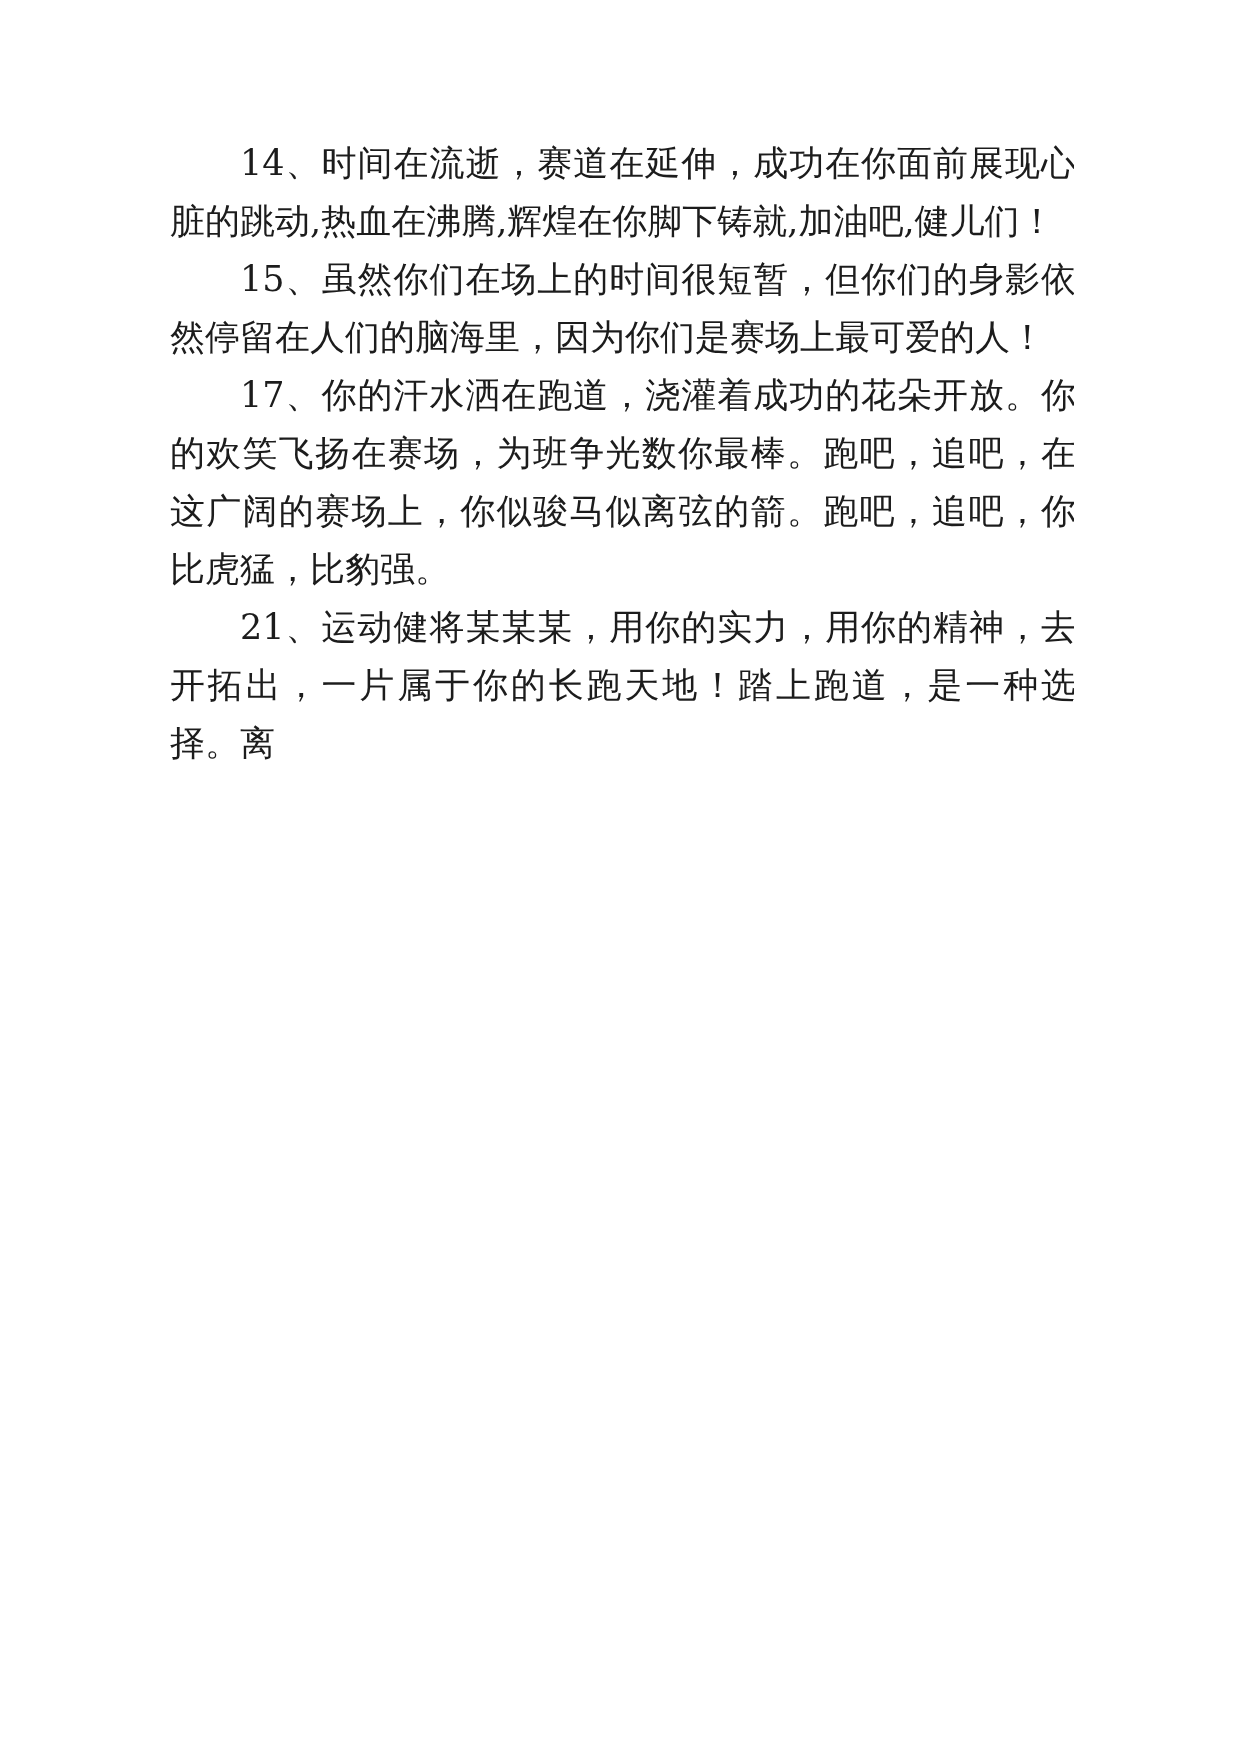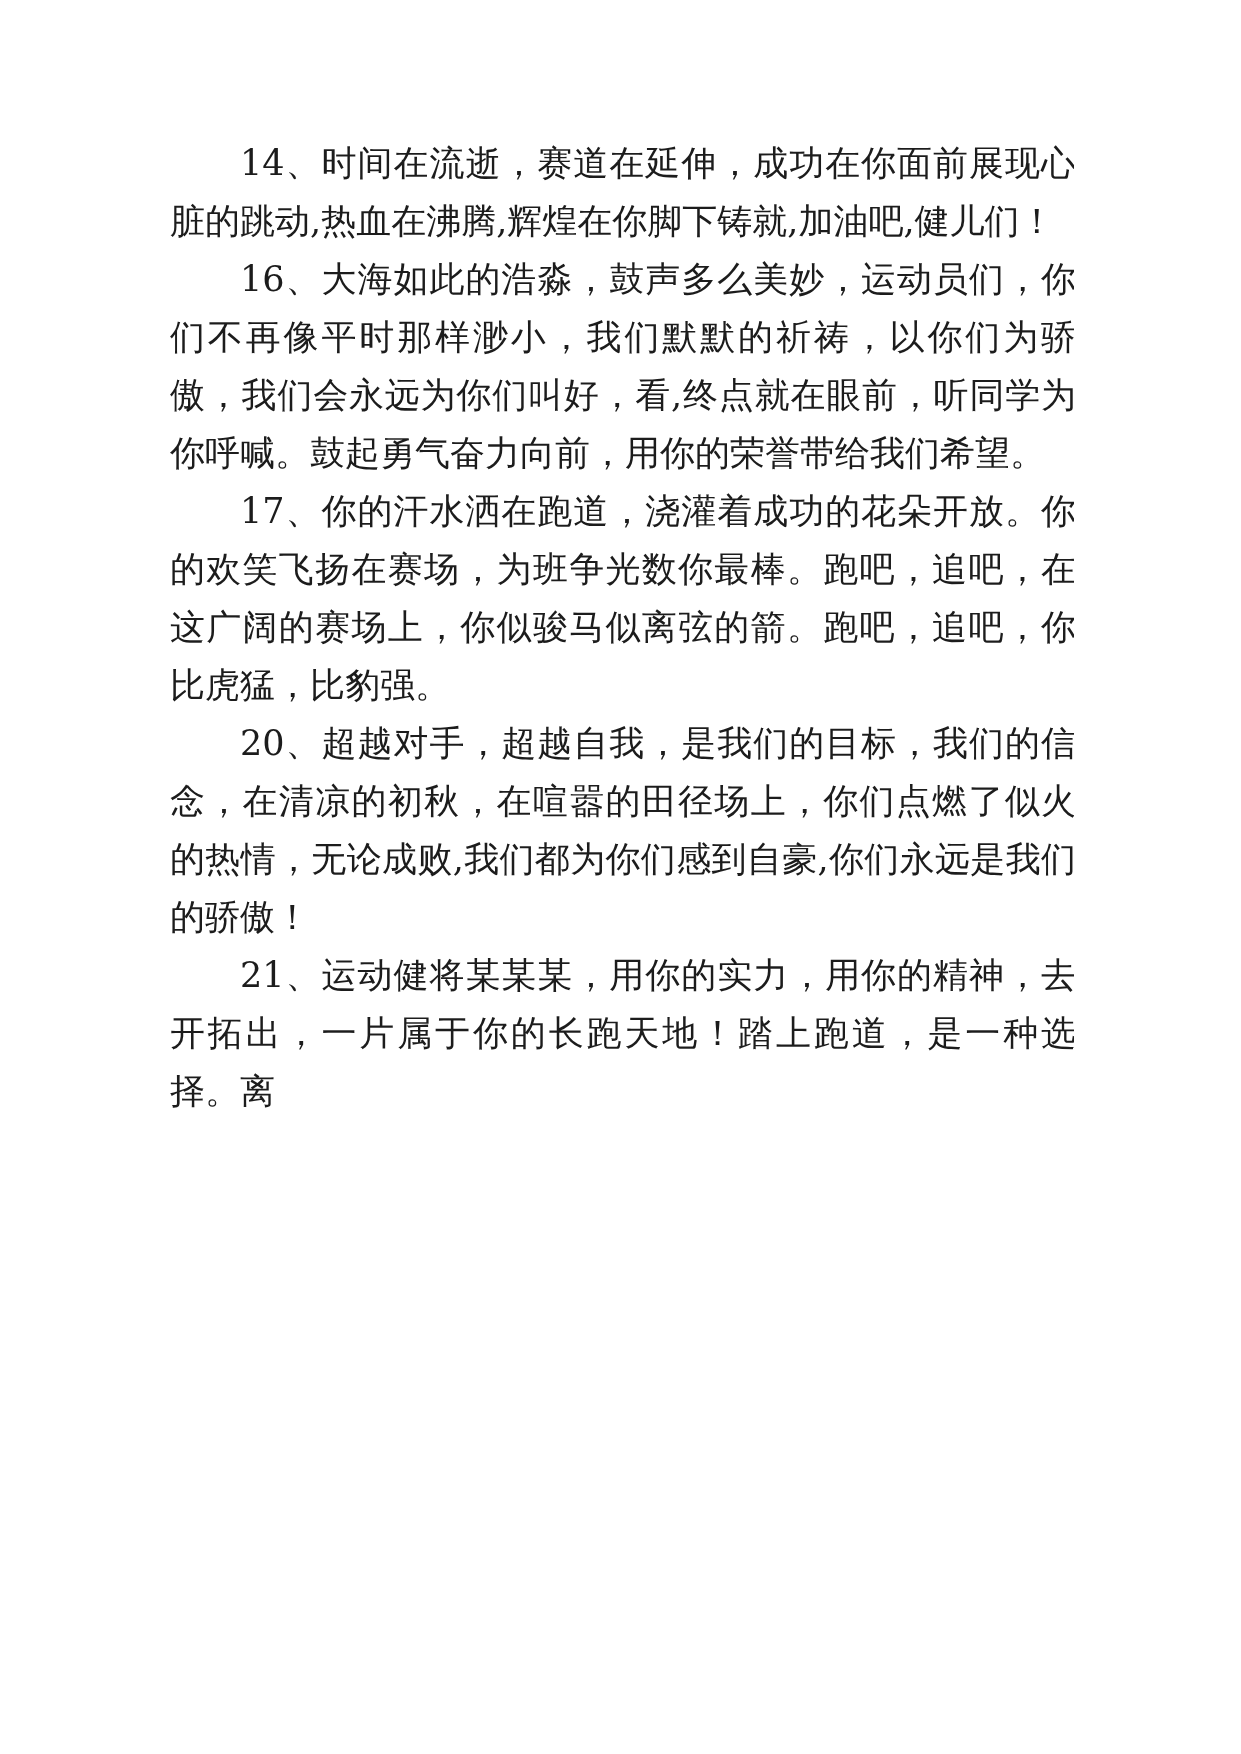--- a/index.html
+++ b/index.html
@@ -34,18 +34,17 @@
     word-break: break-all;
   }
 </style>
 </head>
 <body>
 
 <div class="page">
   <div class="text-block">
 
   <p>14、时间在流逝，赛道在延伸，成功在你面前展现心脏的跳动,热血在沸腾,辉煌在你脚下铸就,加油吧,健儿们！</p>
-      <p>16、大海如此的浩淼，鼓声多么美妙，运动员们，你们不再像平时那样渺小，我们默默的祈祷，以你们为骄傲，我们会永远为你们叫好，看,终点就在眼前，听同学为你呼喊。鼓起勇气奋力向前，用你的荣誉带给我们希望。</p>
+      <p>15、虽然你们在场上的时间很短暂，但你们的身影依然停留在人们的脑海里，因为你们是赛场上最可爱的人！</p>
       <p>17、你的汗水洒在跑道，浇灌着成功的花朵开放。你的欢笑飞扬在赛场，为班争光数你最棒。跑吧，追吧，在这广阔的赛场上，你似骏马似离弦的箭。跑吧，追吧，你比虎猛，比豹强。</p>
-      <p>20、超越对手，超越自我，是我们的目标，我们的信念，在清凉的初秋，在喧嚣的田径场上，你们点燃了似火的热情，无论成败,我们都为你们感到自豪,你们永远是我们的骄傲！</p>
       <p>21、运动健将某某某，用你的实力，用你的精神，去开拓出，一片属于你的长跑天地！踏上跑道，是一种选择。离</p>
     </div>
 </div>
 
 </body></html>

